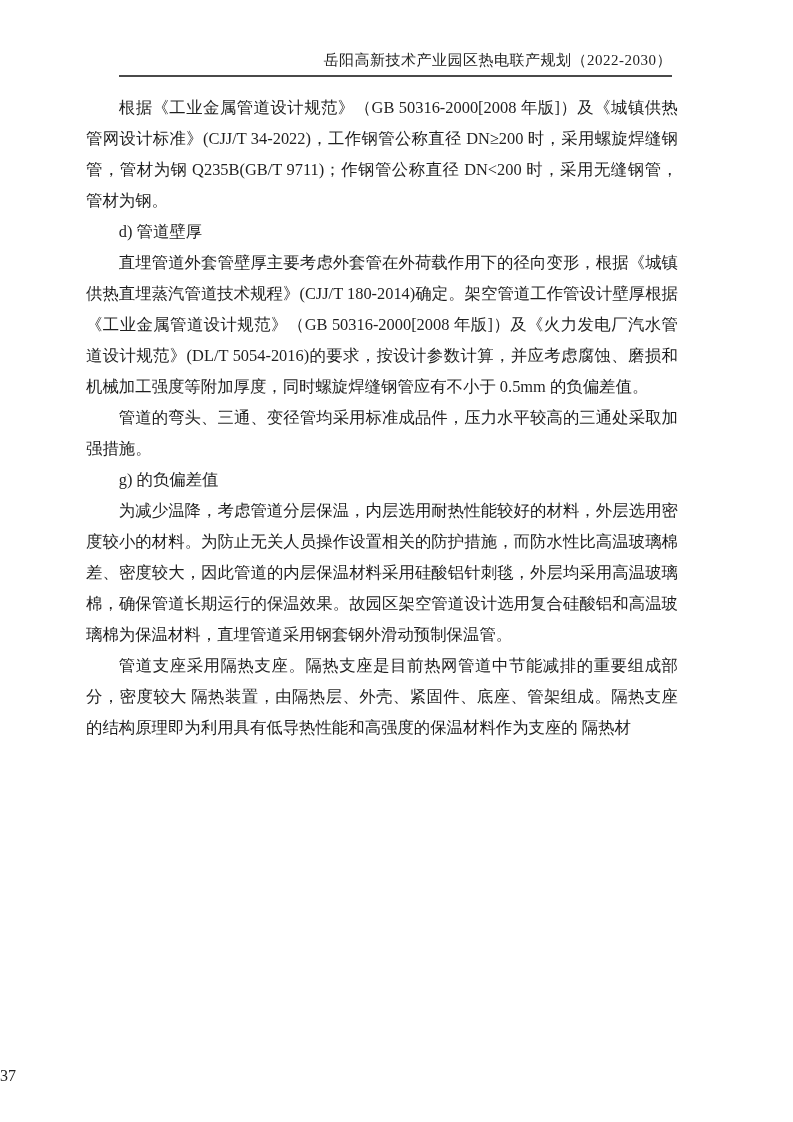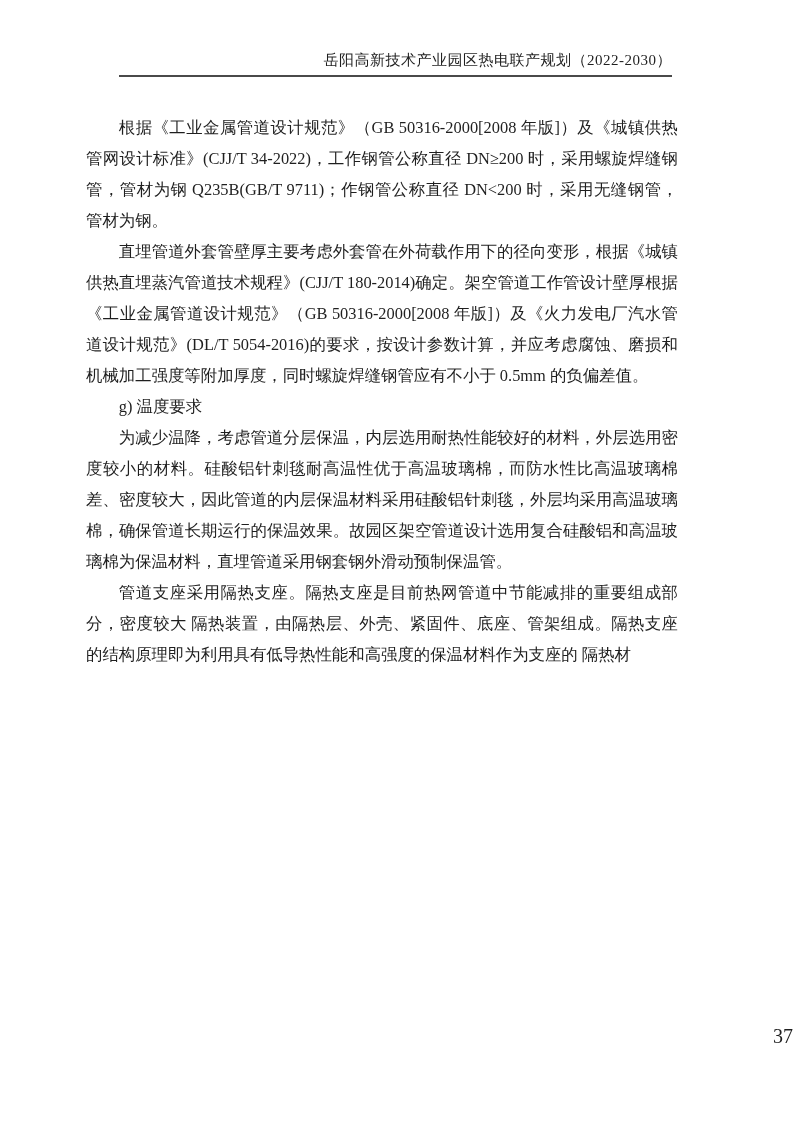--- a/index.html
+++ b/index.html
@@ -30,51 +30,52 @@
   }
   .doc-body {
     position: absolute;
     top: 92px;
     left: 86px;
     width: 592px;
     font-size: 16.4px;
     line-height: 31px;
     text-align: justify;
     text-justify: inter-ideograph;
-    margin-top: 20px;
   }
   .para {
     margin: 0;
     padding: 0;
     text-indent: 2em;
   }
   .doc-footer {
     position: absolute;
-    top: 1026px;
+    top: 1066px;
     left: 0;
     width: 100%;
-    text-align: right;
-    font-size: 20px;
+    text-align: left;
+    font-size: 16px;
     line-height: 20px;
   }
 </style>
 </head>
 <body>
 
 <div class="page">
 
   <div class="doc-header">
     <span>岳阳高新技术产业园区热电联产规划（2022-2030）</span>
   </div>
 
   <div class="doc-body">
       <p class="para body">根据《工业金属管道设计规范》（GB 50316-2000[2008 年版]）及《城镇供热管网设计标准》(CJJ/T 34-2022)，工作钢管公称直径 DN≥200 时，采用螺旋焊缝钢管，管材为钢 Q235B(GB/T 9711)；作钢管公称直径 DN&lt;200 时，采用无缝钢管，管材为钢。</p>
+      <p class="para heading">d) 管道壁厚</p>
       <p class="para body">直埋管道外套管壁厚主要考虑外套管在外荷载作用下的径向变形，根据《城镇供热直埋蒸汽管道技术规程》(CJJ/T 180-2014)确定。架空管道工作管设计壁厚根据《工业金属管道设计规范》（GB 50316-2000[2008 年版]）及《火力发电厂汽水管道设计规范》(DL/T 5054-2016)的要求，按设计参数计算，并应考虑腐蚀、磨损和机械加工强度等附加厚度，同时螺旋焊缝钢管应有不小于 0.5mm 的负偏差值。</p>
-      <p class="para heading">g) 温度要求</p>
-      <p class="para body">为减少温降，考虑管道分层保温，内层选用耐热性能较好的材料，外层选用密度较小的材料。硅酸铝针刺毯耐高温性优于高温玻璃棉，而防水性比高温玻璃棉差、密度较大，因此管道的内层保温材料采用硅酸铝针刺毯，外层均采用高温玻璃棉，确保管道长期运行的保温效果。故园区架空管道设计选用复合硅酸铝和高温玻璃棉为保温材料，直埋管道采用钢套钢外滑动预制保温管。</p>
+      <p class="para body">管道的弯头、三通、变径管均采用标准成品件，压力水平较高的三通处采取加强措施。</p>
+      <p class="para heading">g) 的负偏差值</p>
+      <p class="para body">为减少温降，考虑管道分层保温，内层选用耐热性能较好的材料，外层选用密度较小的材料。为防止无关人员操作设置相关的防护措施，而防水性比高温玻璃棉差、密度较大，因此管道的内层保温材料采用硅酸铝针刺毯，外层均采用高温玻璃棉，确保管道长期运行的保温效果。故园区架空管道设计选用复合硅酸铝和高温玻璃棉为保温材料，直埋管道采用钢套钢外滑动预制保温管。</p>
       <p class="para body">管道支座采用隔热支座。隔热支座是目前热网管道中节能减排的重要组成部分，密度较大 隔热装置，由隔热层、外壳、紧固件、底座、管架组成。隔热支座的结构原理即为利用具有低导热性能和高强度的保温材料作为支座的 隔热材</p>
     </div>
 
   <div class="doc-footer">
     <span>37</span>
   </div>
 
 </div>
 
 </body></html>

